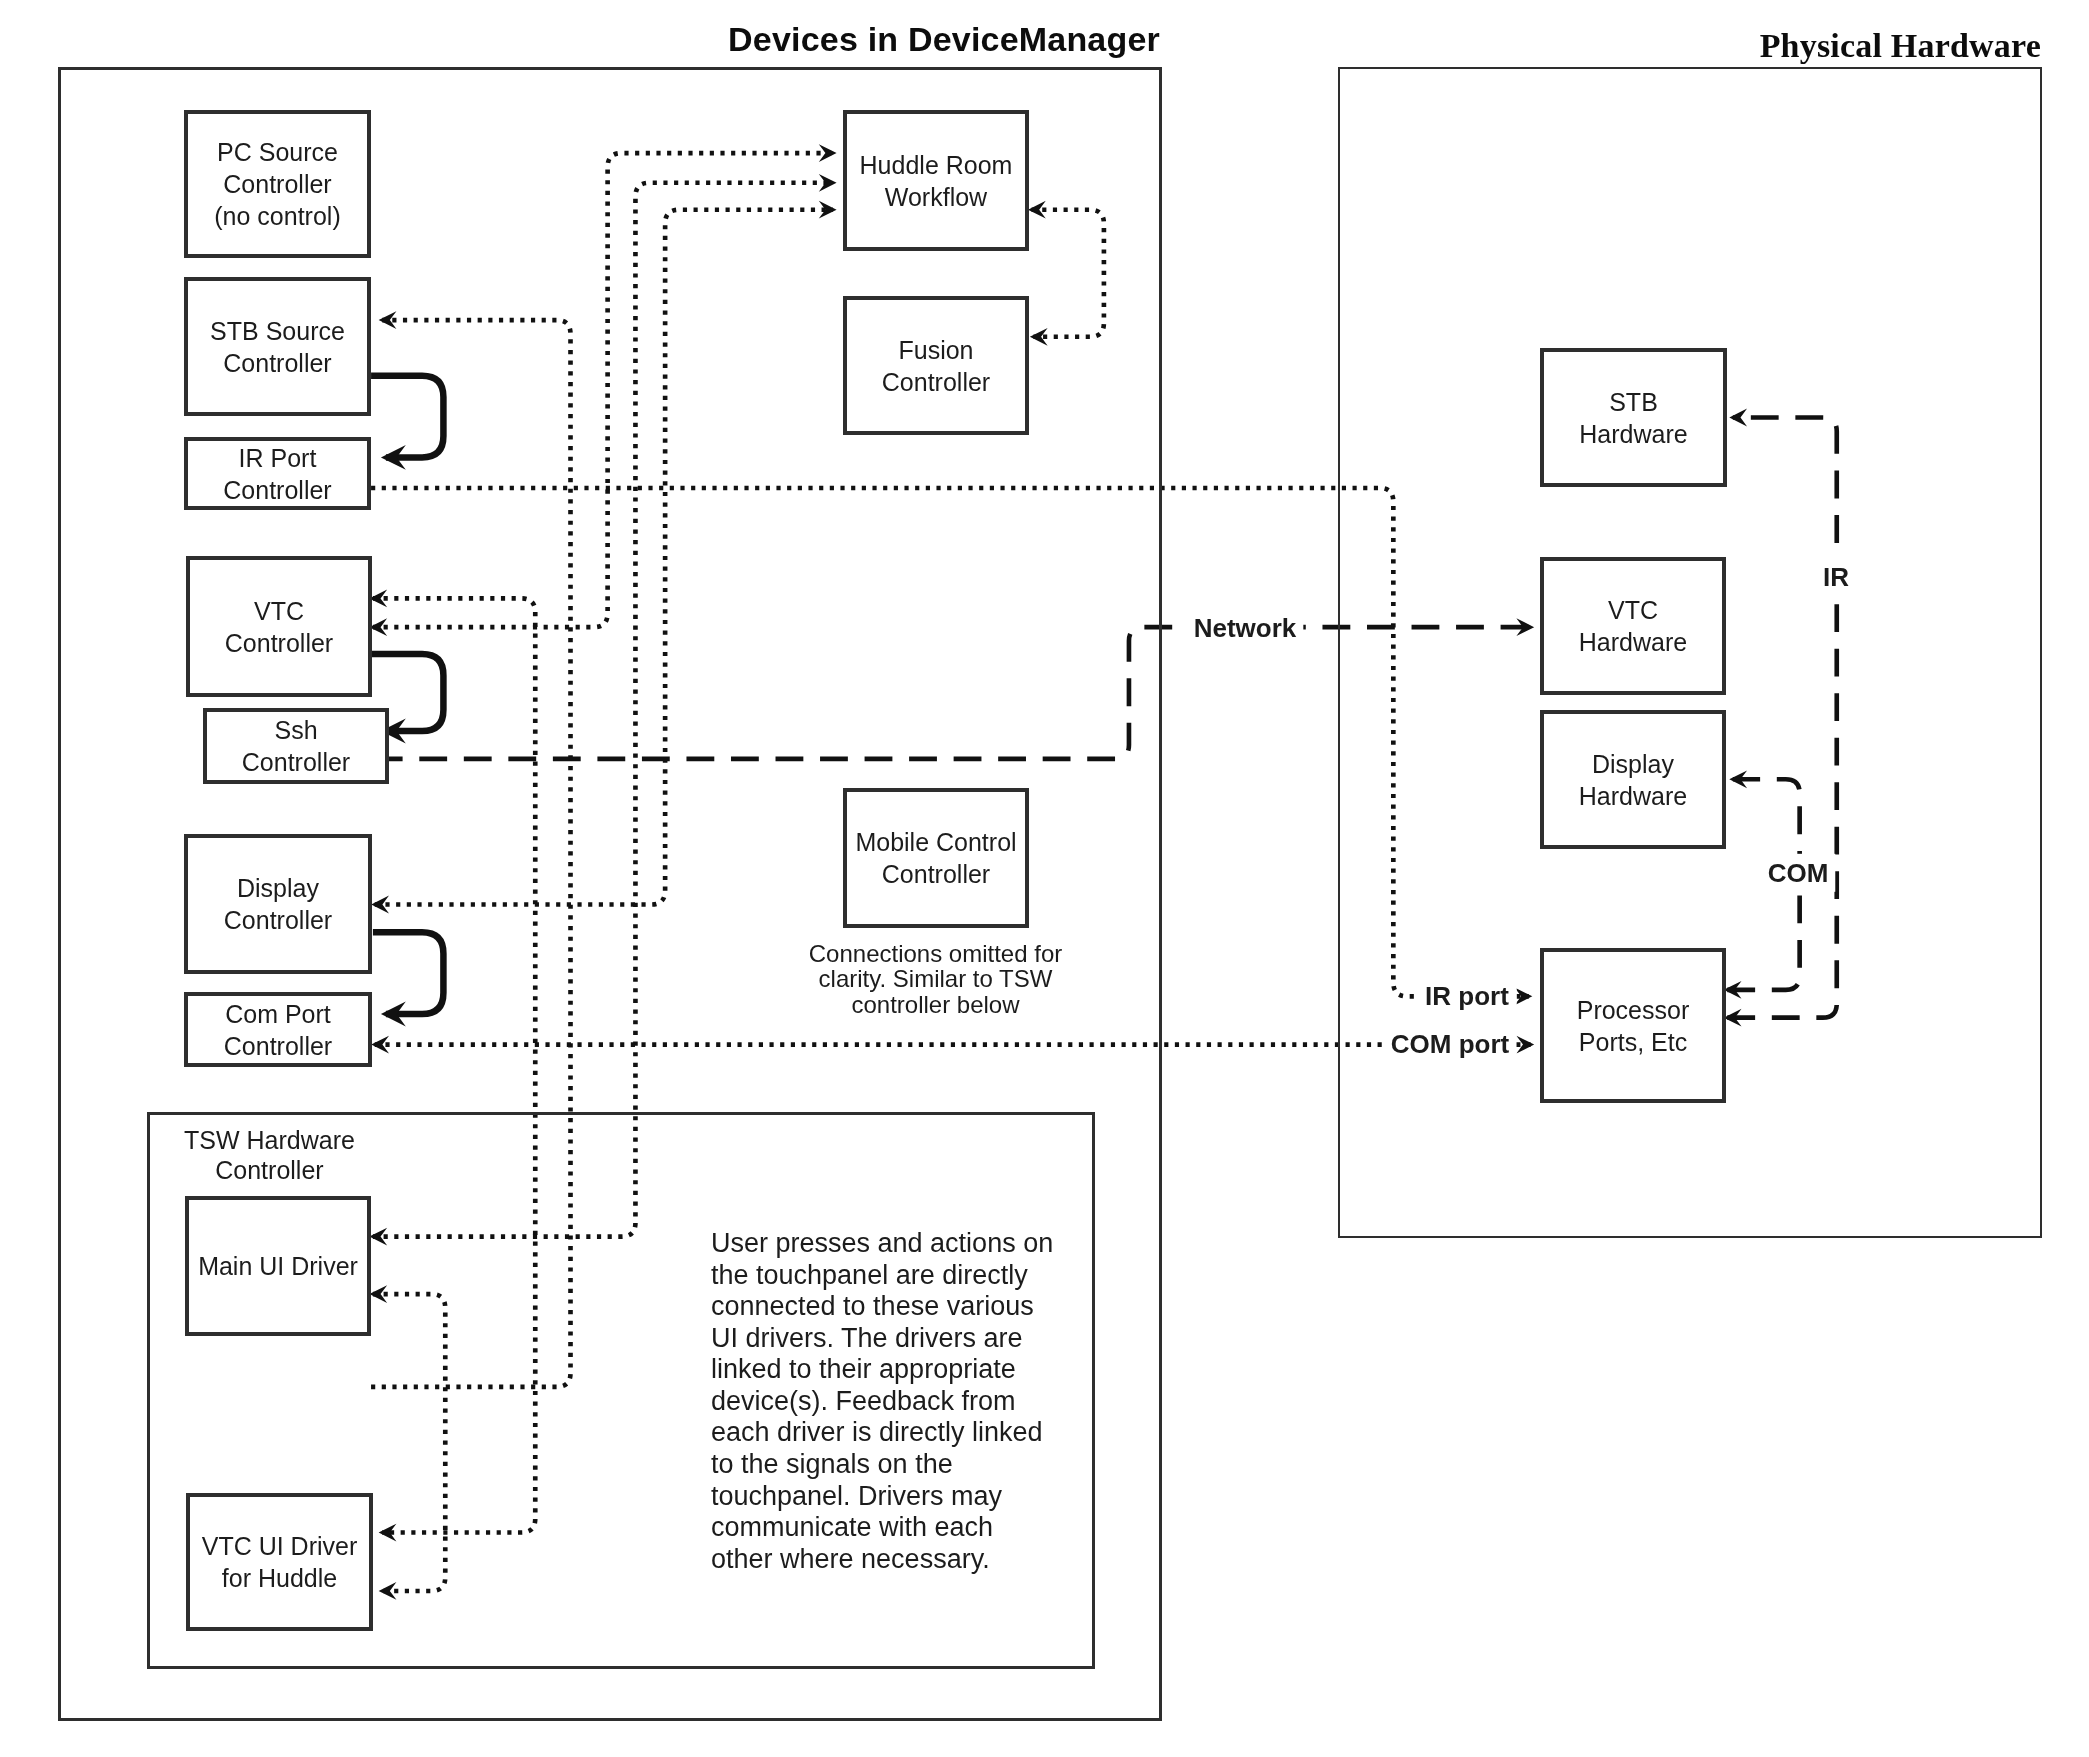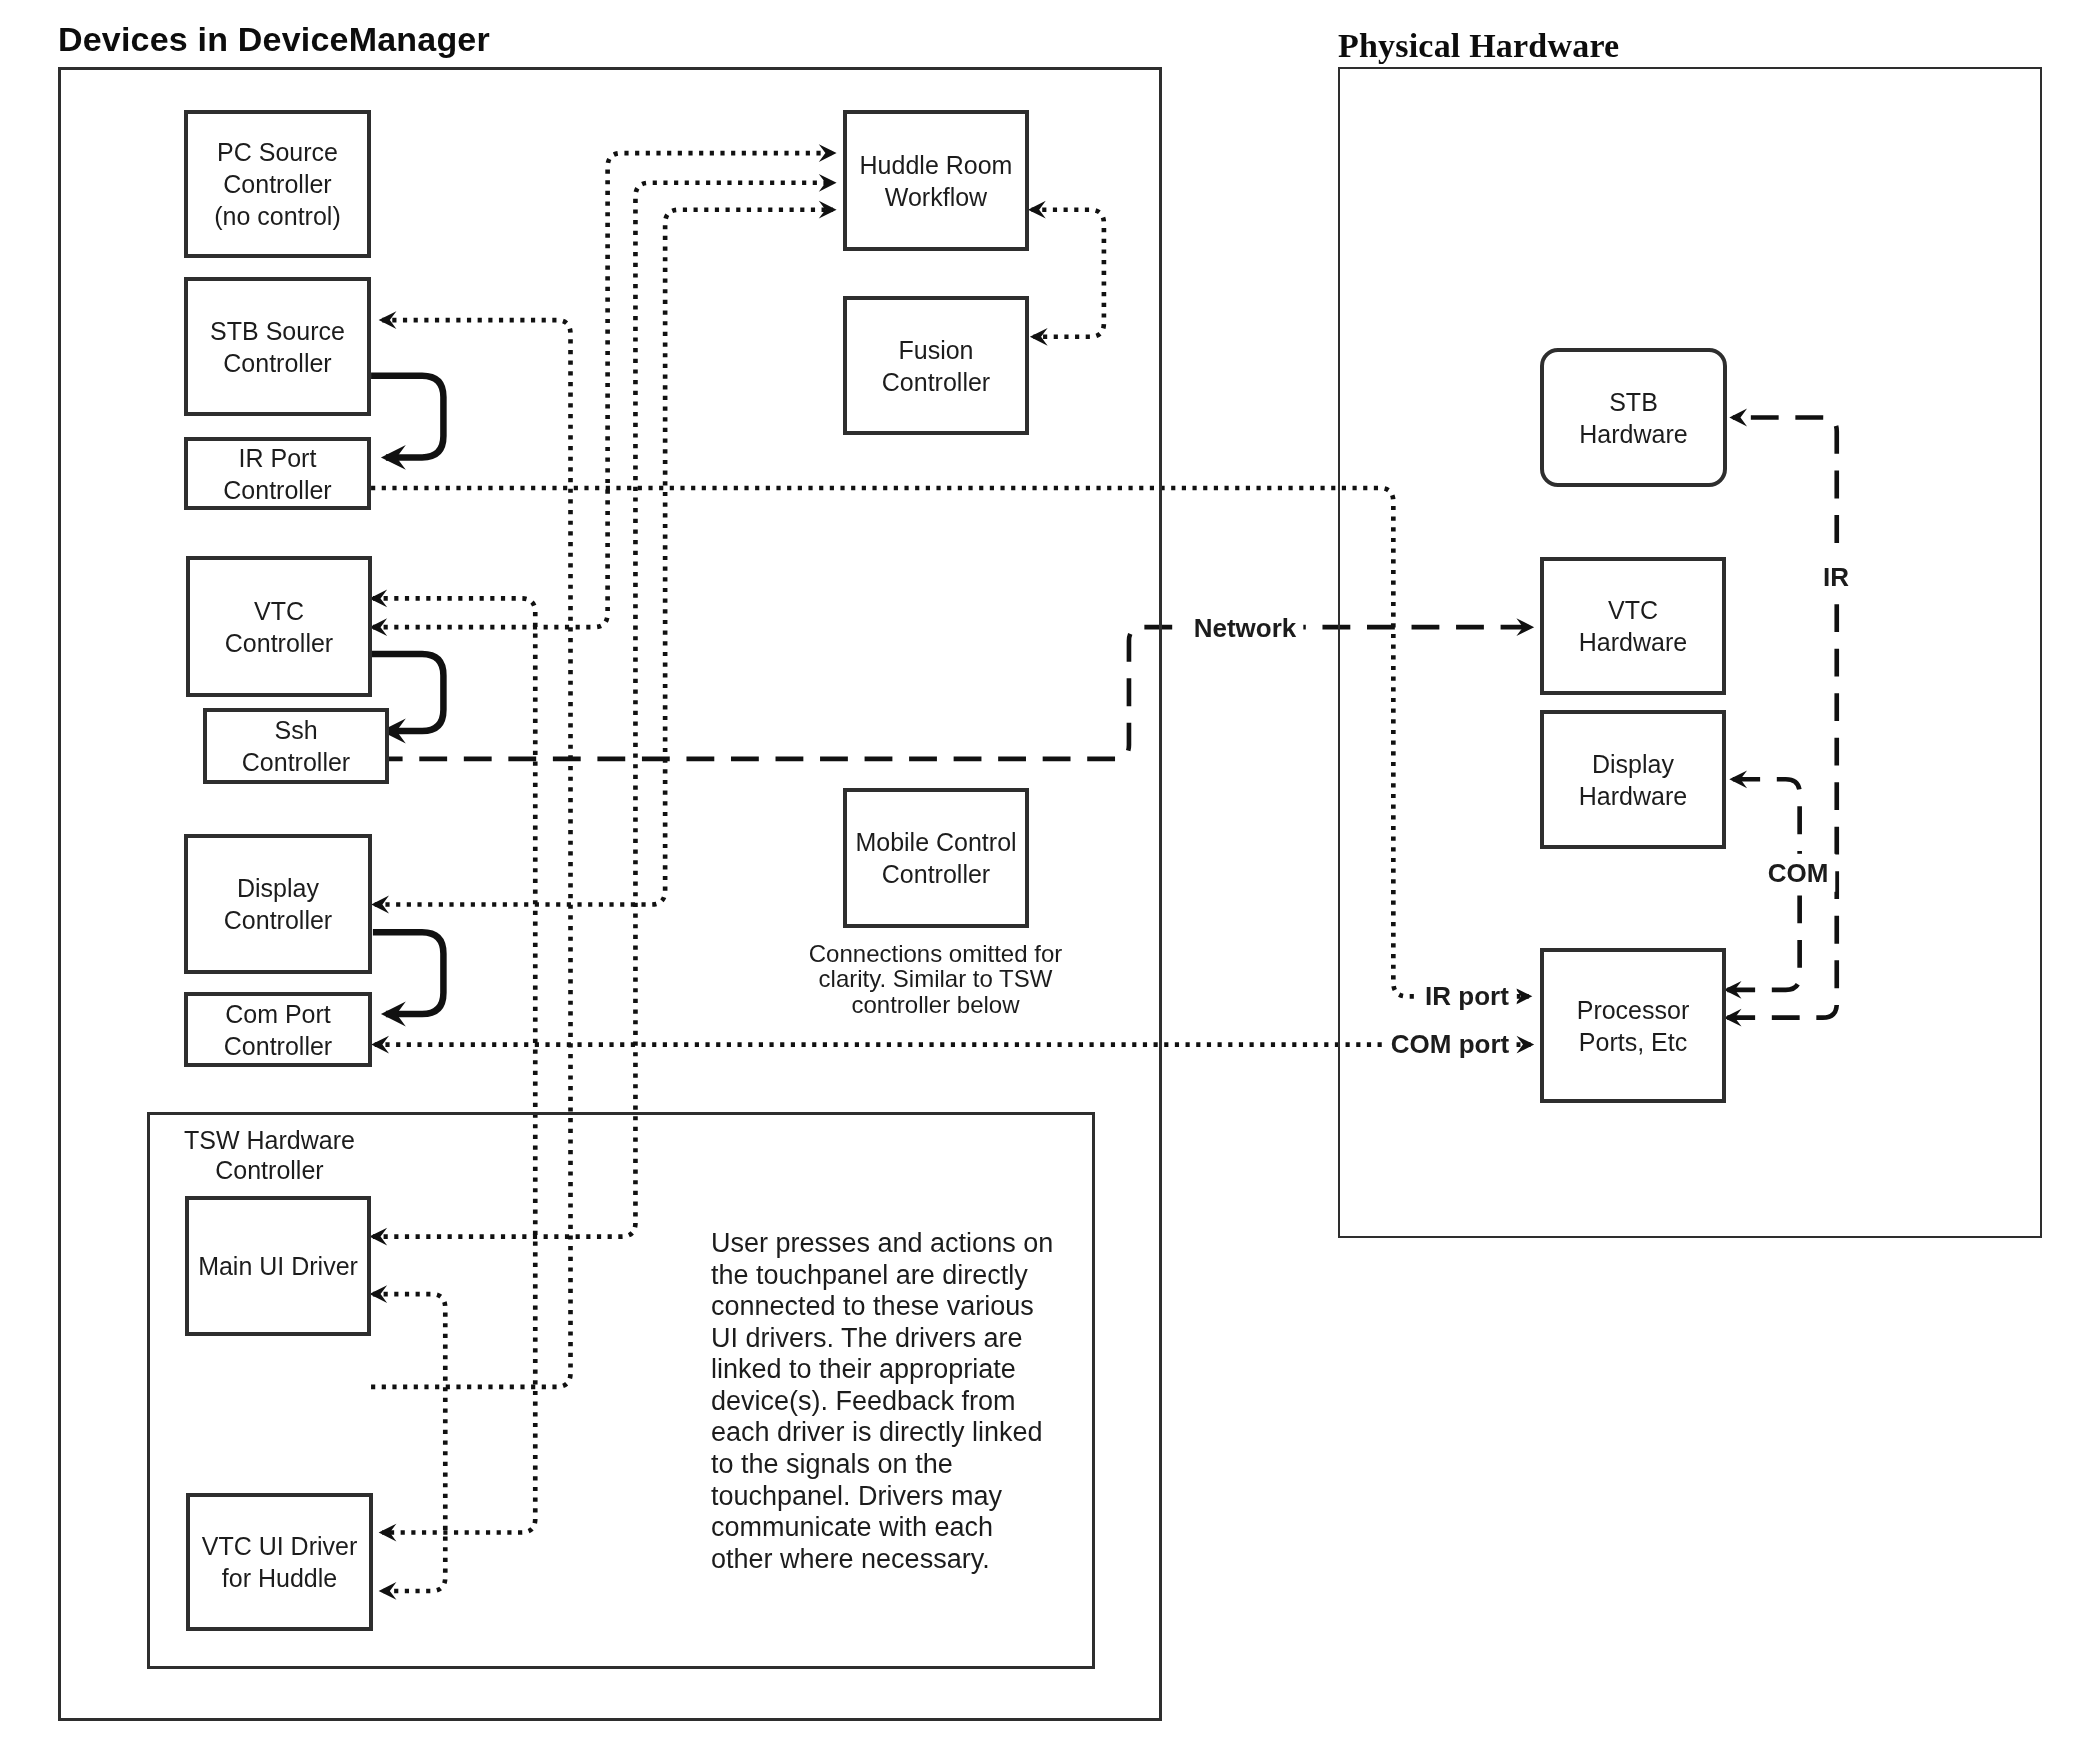--- a/index.html
+++ b/index.html
@@ -8,21 +8,21 @@
     width:2090px;height:1758px;
     background:#ffffff;
     font-family:"Liberation Sans", sans-serif;
     color:#1c1c1c;
     overflow:hidden;
   }
   .title{
     position:absolute;
     font-weight:bold;
     font-size:34px;
-    text-align:left;
+    text-align:right;
     color:#0d0d0d;
     letter-spacing:0.2px;
   }
   .outer{
     position:absolute;
     border:3.7px solid #2e2e2e;
     background:transparent;
   }
   .outer.thin{border-width:2.8px;}
   .node{
@@ -166,21 +166,21 @@
 connected to these various
 UI drivers.  The drivers are
 linked to their appropriate
 device(s). Feedback from
 each driver is directly linked
 to the signals on the
 touchpanel. Drivers may
 communicate with each
 other where necessary.</div>
 
-  <div class="node" style="left:1540px;top:348px;width:187px;height:139px;border-radius:18px;">
+  <div class="node" style="left:1540px;top:348px;width:187px;height:139px;">
        <span>STB
 Hardware</span></div>
   <div class="node" style="left:1540px;top:557px;width:186px;height:138px;">
        <span>VTC
 Hardware</span></div>
   <div class="node" style="left:1540px;top:710px;width:186px;height:139px;">
        <span>Display
 Hardware</span></div>
   <div class="node" style="left:1540px;top:948px;width:186px;height:155px;">
        <span>Processor

